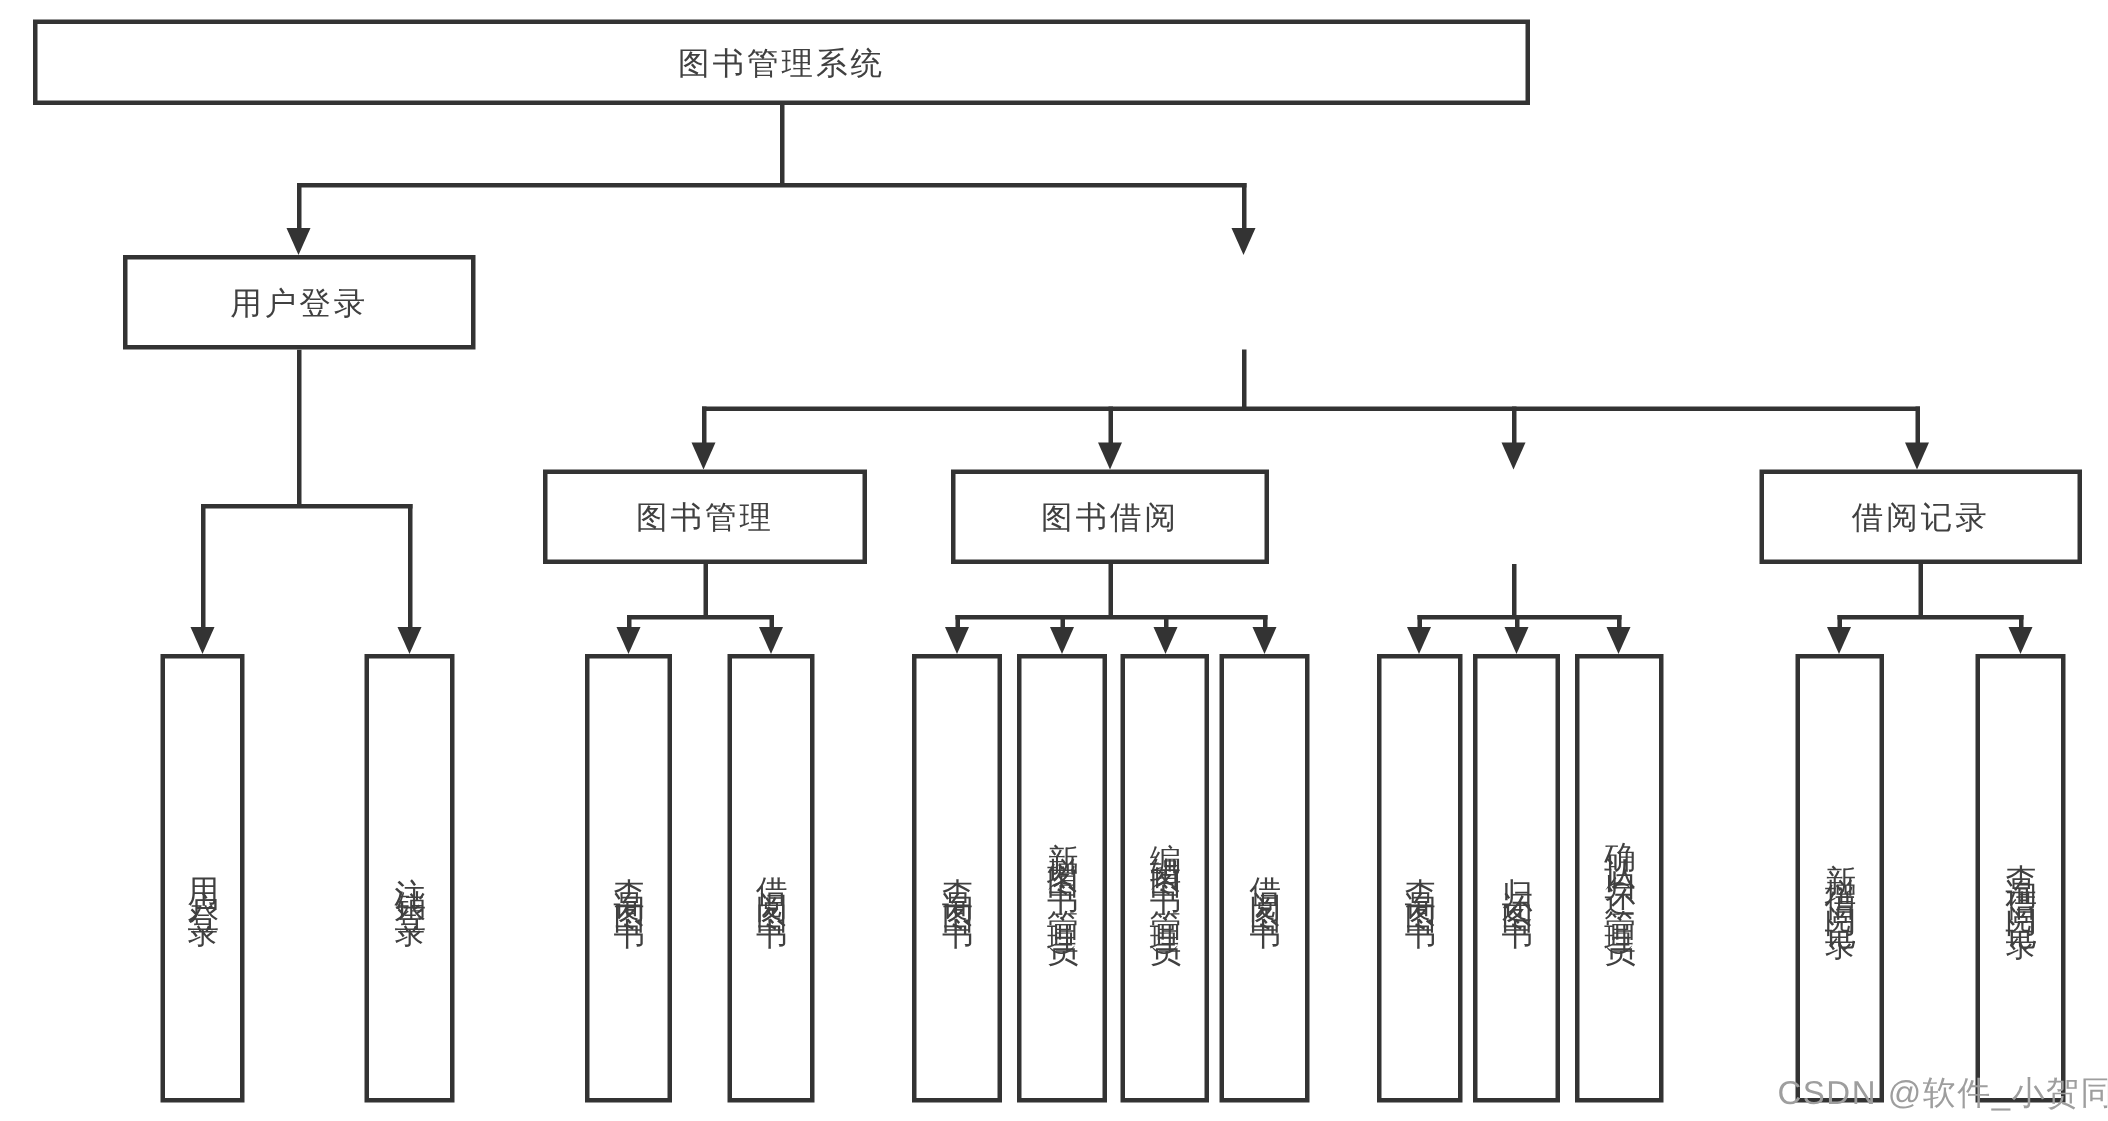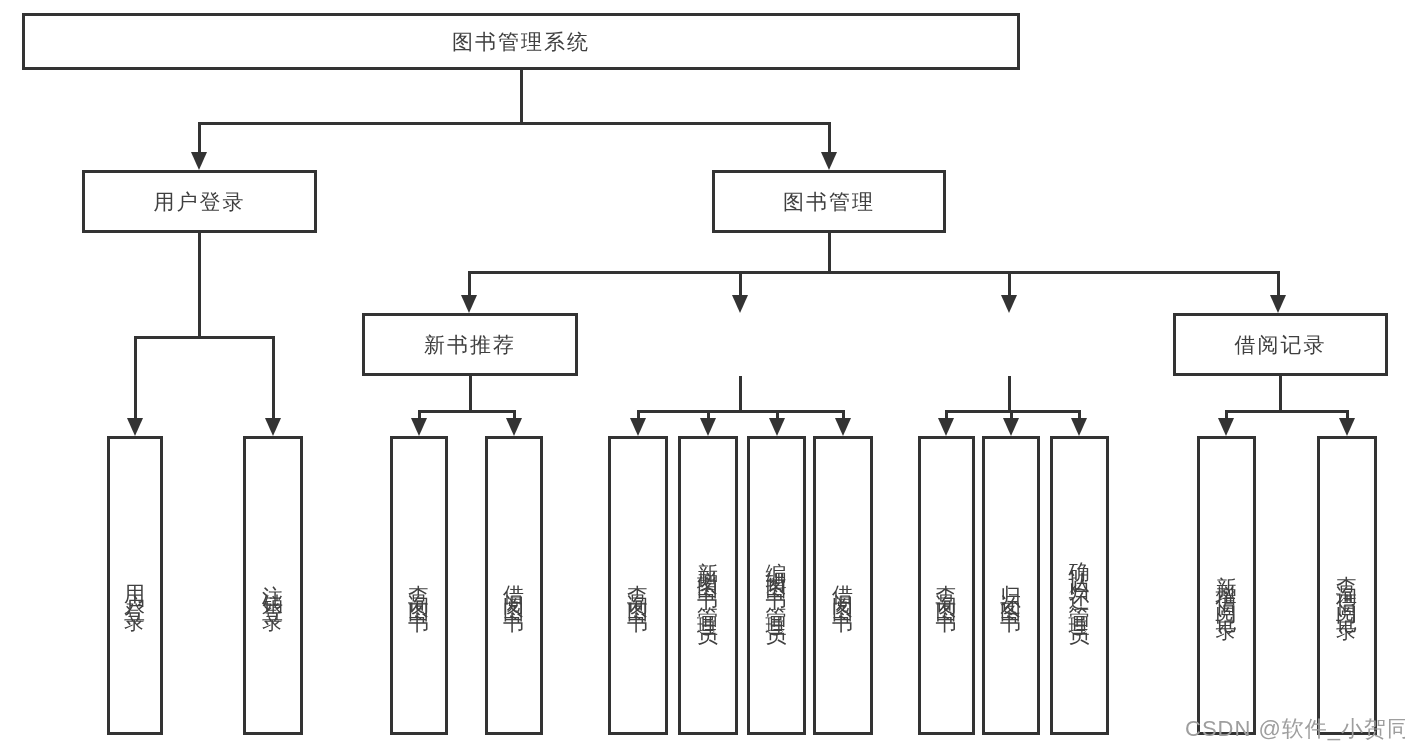--- a/index.html
+++ b/index.html
@@ -120,23 +120,23 @@
       <div class="arrowhead" style="left: 1071px; top: 418px;"></div>
       <div class="vl" style="left: 1225px; top: 410px; height: 12px;"></div>
       <div class="arrowhead" style="left: 1218px; top: 418px;"></div>
       <div class="vl" style="left: 1346px; top: 410px; height: 12px;"></div>
       <div class="arrowhead" style="left: 1339px; top: 418px;"></div>
     </div>
 
   <div class="hbox" style="left:22px; top:13px; width:998px; height:57px">图书管理系统</div>
 
   <div class="hbox" style="left:82px; top:170px; width:235px; height:63px">用户登录</div>
-  <div class="hbox" style="left:712px; top:170px; width:234px; height:63px">图书管理</div>
 
-  <div class="hbox" style="left:362px; top:313px; width:216px; height:63px">新书推荐</div>
+  <div class="hbox" style="left:362px; top:313px; width:216px; height:63px">图书管理</div>
+  <div class="hbox" style="left:634px; top:313px; width:212px; height:63px">图书借阅</div>
   <div class="hbox" style="left:1173px; top:313px; width:215px; height:63px">借阅记录</div>
 
   <div class="vbox" style="left:107px; top:436px; width:56px; height:299px">用户登录</div>
   <div class="vbox" style="left:243px; top:436px; width:60px; height:299px">注销登录</div>
 
   <div class="vbox" style="left:390px; top:436px; width:58px; height:299px">查询图书</div>
   <div class="vbox" style="left:485px; top:436px; width:58px; height:299px">借阅图书</div>
 
   <div class="vbox" style="left:608px; top:436px; width:60px; height:299px">查询图书</div>
   <div class="vbox" style="left:678px; top:436px; width:60px; height:299px">新增图书（管理员）</div>

